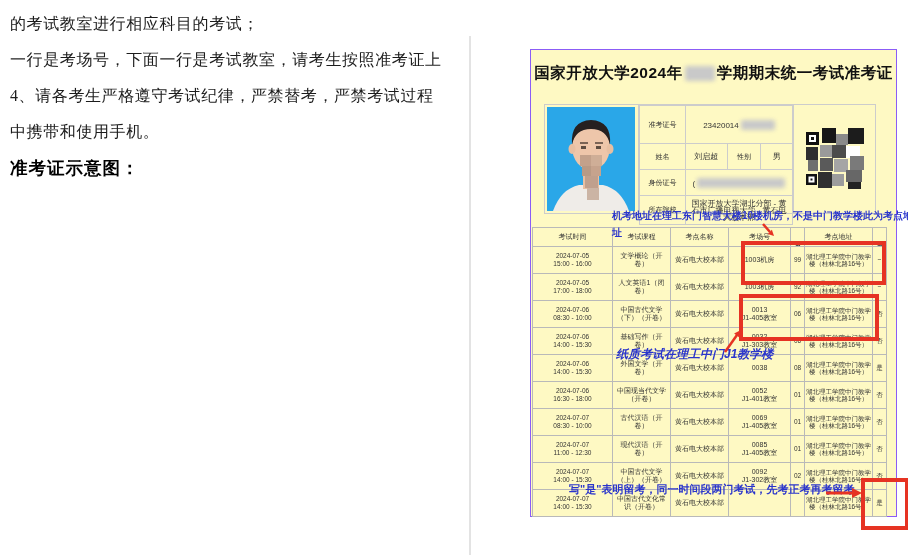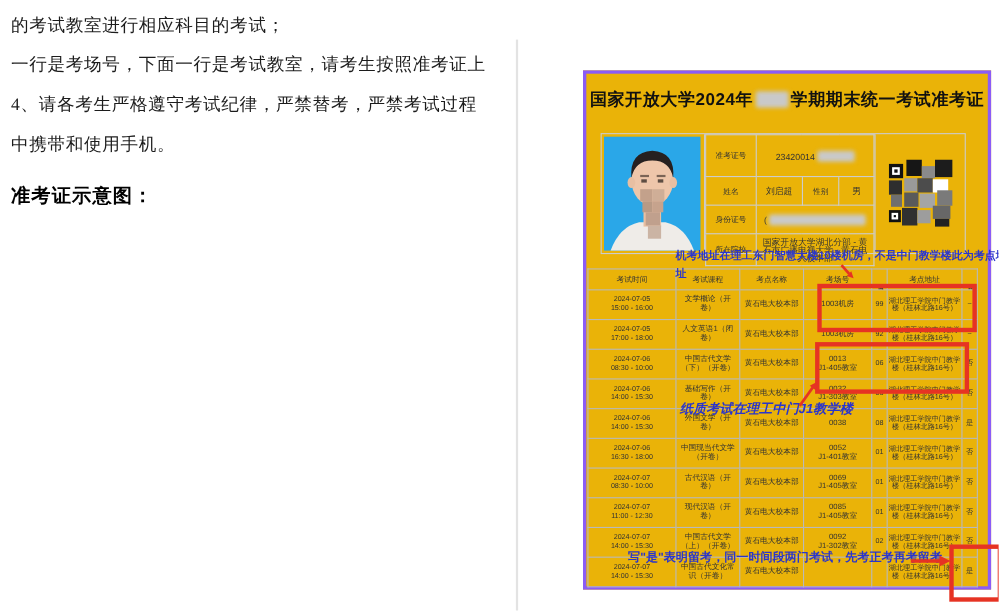--- a/index.html
+++ b/index.html
@@ -3,25 +3,25 @@
 <meta charset="utf-8">
 <style>
   html,body{margin:0;padding:0;background:#ffffff;}
   .page{position:relative;width:908px;height:560px;background:#fff;overflow:hidden;
         font-family:"Liberation Sans",sans-serif;}
   
   .left-col{position:absolute;left:10px;top:6px;width:452px;}
   .body-line{font-family:"Liberation Serif","DejaVu Serif",serif;font-size:16px;
              line-height:36px;letter-spacing:0.6px;color:#1c1c1c;white-space:nowrap;}
   .left-heading{font-family:"Liberation Sans",sans-serif;font-weight:bold;font-size:17.5px;
-                color:#000;margin-top:16px;letter-spacing:1px;}
+                color:#000;margin-top:6px;letter-spacing:1px;}
   .divider{position:absolute;left:469px;top:36px;width:2px;height:519px;background:#e3e3e3;}
   
-  .ticket{position:absolute;left:530px;top:64px;width:365px;height:466px;
-          border:3px solid #8b5cf6;background:#eab308;}
+  .ticket{position:absolute;left:530px;top:49px;width:365px;height:466px;
+          border:1px solid #8b5cf6;background:#fef9c3;}
   .ticket-title{position:absolute;left:0;top:13px;width:100%;text-align:center;
                 font-weight:bold;font-size:15.5px;color:#111;letter-spacing:0.5px;}
   .blur{display:inline-block;background:#c9c9c9;filter:blur(2px);border-radius:2px;}
   .title-blur{width:30px;height:15px;vertical-align:-3px;margin:0 2px;}
   
   .info{position:absolute;left:13px;top:54px;width:332px;height:110px;display:flex;
         border:1px solid #ccc;box-sizing:border-box;}
   .photo-cell{width:94px;border-right:1px solid #ccc;box-sizing:border-box;padding:2px;}
   .qr-cell{width:82px;border-left:1px solid #ccc;box-sizing:border-box;
            display:flex;align-items:center;justify-content:center;}

